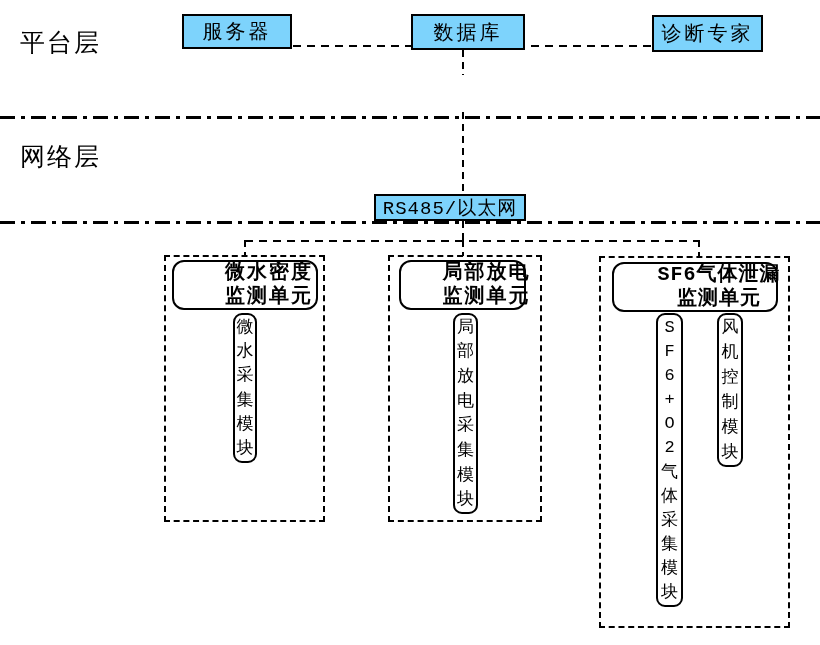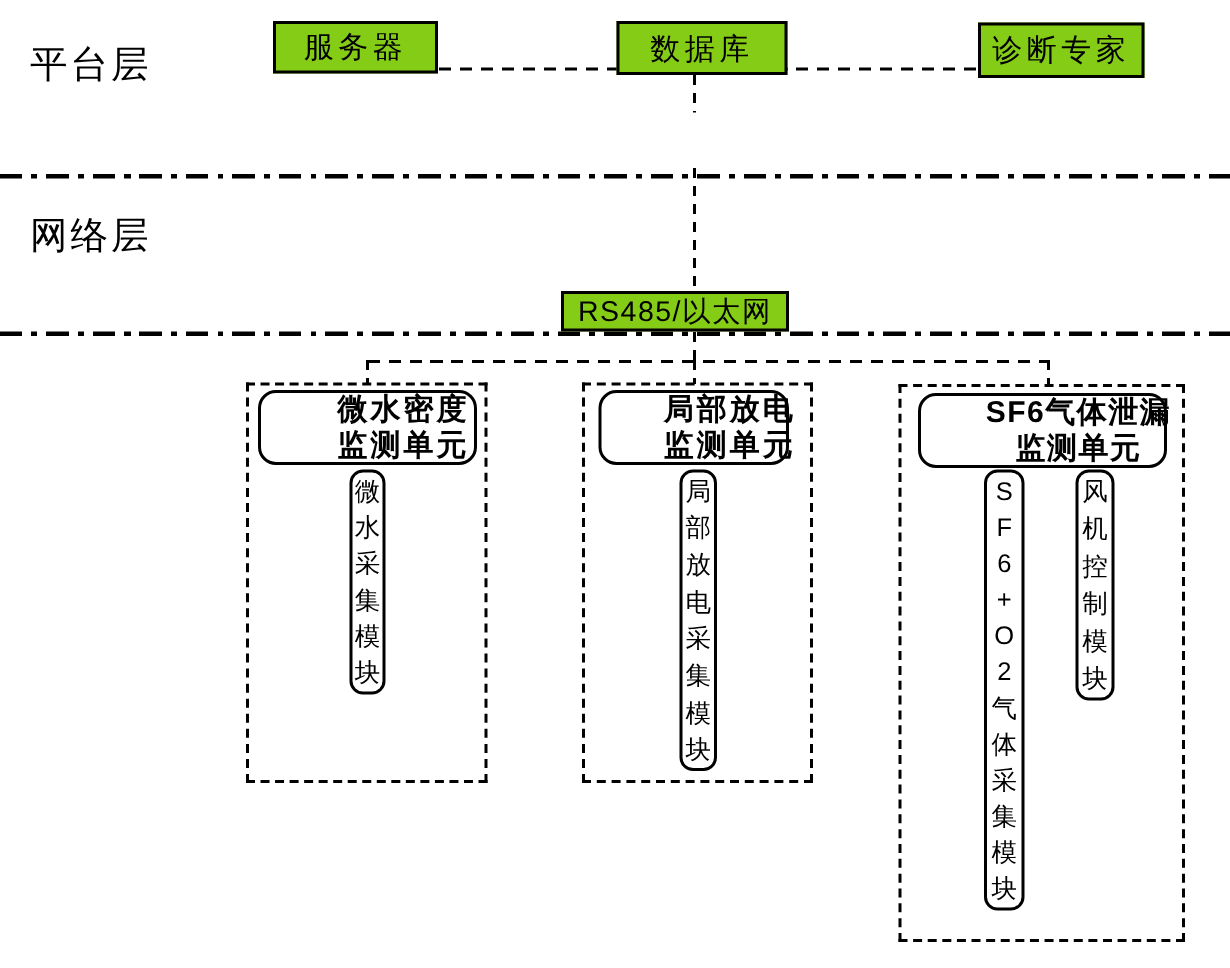--- a/index.html
+++ b/index.html
@@ -1,26 +1,26 @@
 <!DOCTYPE html>
 <html><head>
 <meta charset="utf-8">
 <style>
   html,body { margin:0; padding:0; background:#ffffff; }
   .canvas {
     position:relative; width:820px; height:645px; background:#ffffff;
-    font-family:Liberation Sans, sans-serif; color:#000;
+    font-family:Liberation Mono, monospace; color:#000;
     overflow:hidden;
   }
   .layer-label {
     position:absolute; font-size:25px; letter-spacing:2px; white-space:nowrap;
   }
   
   .node {
-    position:absolute; border:2px solid #000; background:#84cc16;
+    position:absolute; border:2px solid #000; background:#7dd3fc;
     display:flex; align-items:center; justify-content:center;
     font-size:20px; letter-spacing:3px; white-space:nowrap; z-index:3;
     box-sizing:border-box;
   }
   .node.rounded { border-radius:10px; }
   .node.bus { font-size:19px; letter-spacing:1px; }
   
   .dashdot {
     position:absolute; left:0; width:820px; height:3px; z-index:1;
     background:repeating-linear-gradient(90deg,#000 0 15px,transparent 15px 21px,#000 21px 25px,transparent 25px 31px);

